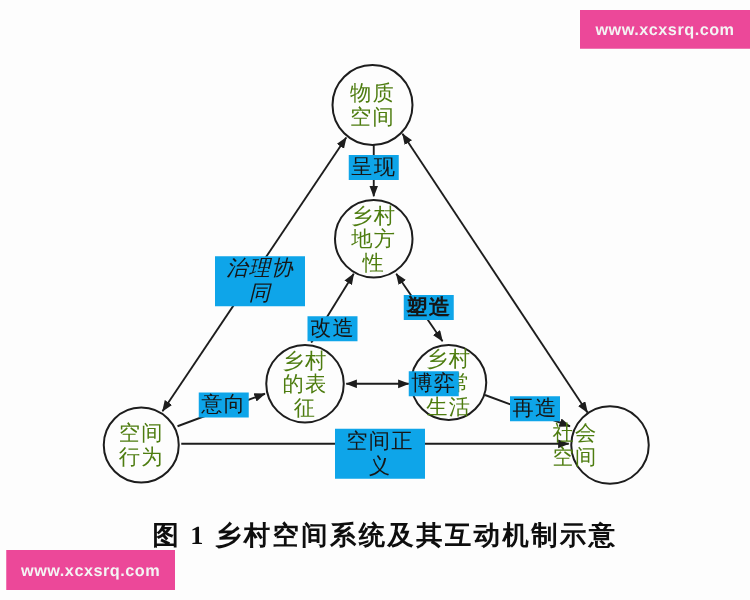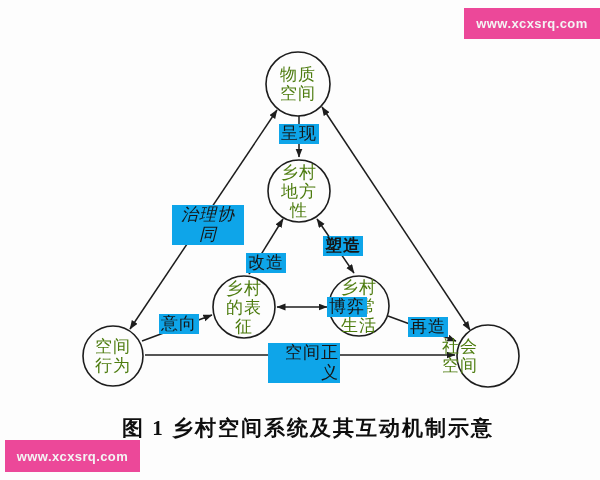--- a/index.html
+++ b/index.html
@@ -130,21 +130,21 @@
 空间</span>
   </div>
 
   <div class="edge-label" style="left:279px; top:124px; width:38px;">呈现</div>
   <div class="edge-label" style="left:172px; top:205px; width:70px;font-style:italic;">治理协同</div>
   <div class="edge-label" style="left:246px; top:236px; width:38px;margin-top:17px;">改造</div>
   <div class="edge-label" style="left:323px; top:236px; width:38px;font-weight:bold;">塑造</div>
   <div class="edge-label" style="left:283px; top:297px; width:38px;margin-left:44px;">博弈</div>
   <div class="edge-label" style="left:159px; top:314px; width:38px;">意向</div>
   <div class="edge-label" style="left:408px; top:317px; width:38px;">再造</div>
-  <div class="edge-label" style="left:268px; top:343px; width:70px;text-align:right;">空间正义</div>
+  <div class="edge-label" style="left:268px; top:343px; width:70px;">空间正义</div>
 
   <div class="caption">图 1  乡村空间系统及其互动机制示意</div>
 
   <div class="watermark wm-top-right">
     <span>www.xcxsrq.com</span>
   </div>
   <div class="watermark wm-bottom-left">
     <span>www.xcxsrq.com</span>
   </div>
 

